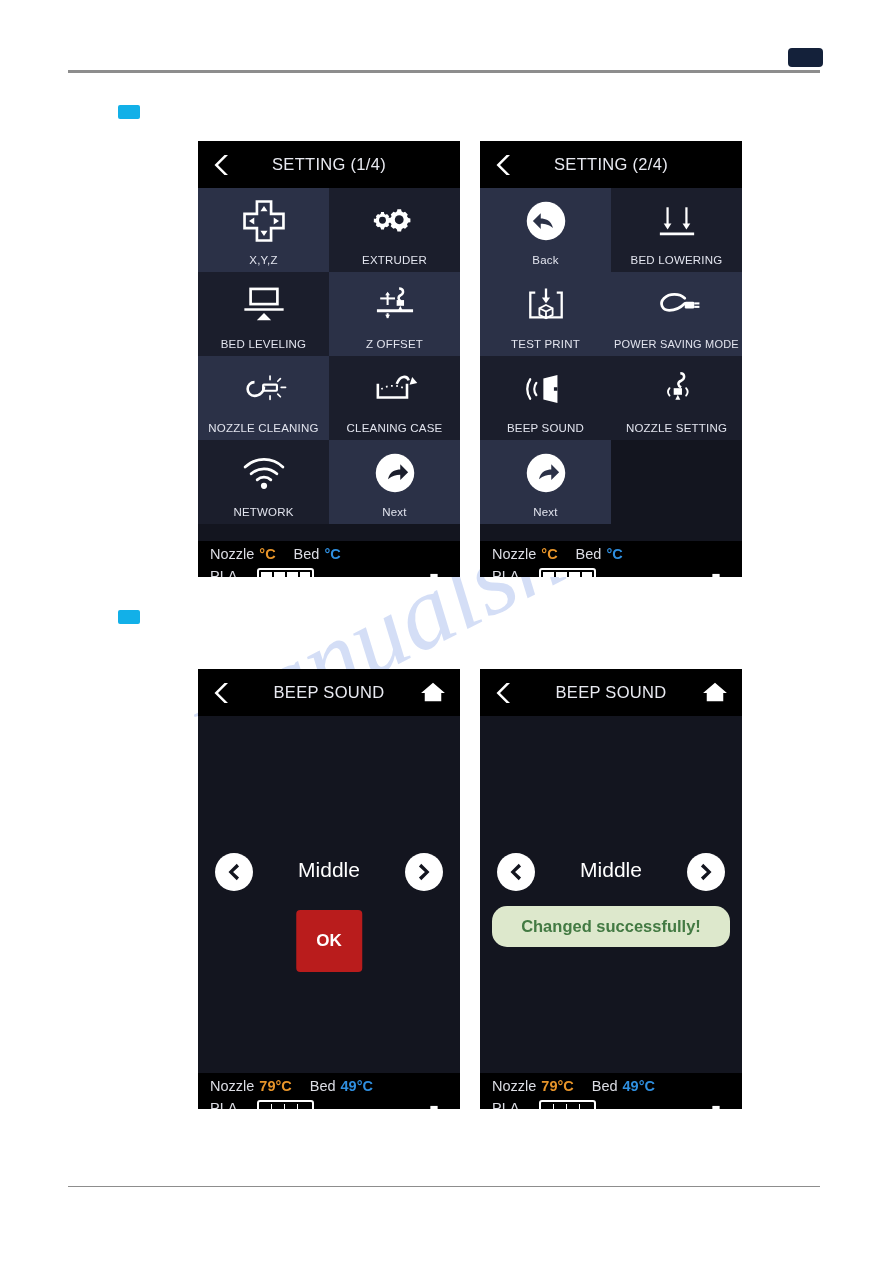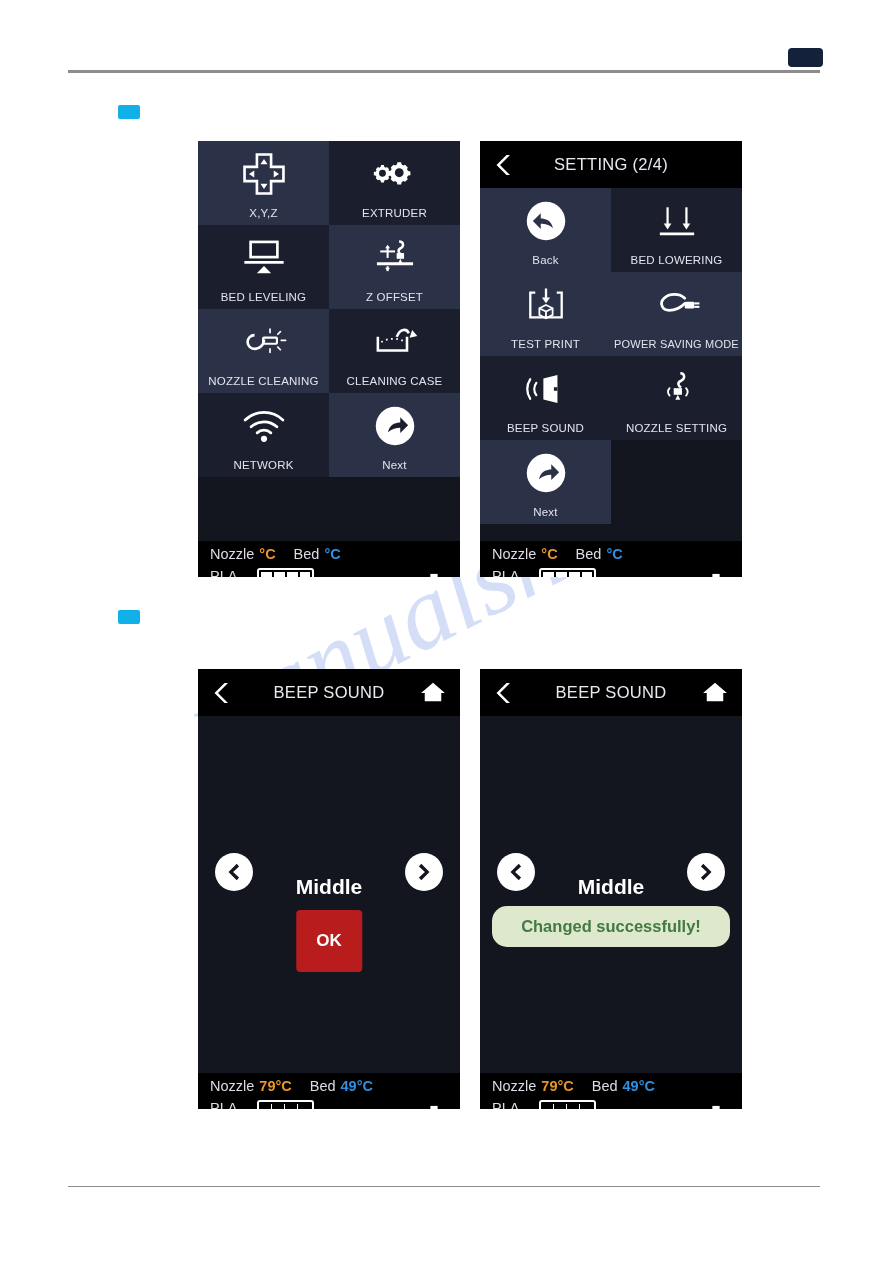--- a/index.html
+++ b/index.html
@@ -129,21 +129,21 @@
   .arrow-btn {
     position:absolute; top:137px;
     width:38px; height:38px; border-radius:50%;
     background:#ffffff; display:flex; align-items:center; justify-content:center;
   }
   .arrow-left  { left:17px; }
   .arrow-right { right:17px; }
   .beep-value {
     position:absolute; top:142px; left:0; width:100%;
     text-align:center; color:#ffffff;
-    font-size:21px; font-weight:bold;margin-top:17px;
+    font-size:21px; font-weight:normal;
   }
   .ok-btn {
     position:absolute; top:194px; left:50%; transform:translateX(-50%);
     background:#b91c1c; color:#ffffff;
     font-size:17px; font-weight:bold;
     padding:21px 20px; border-radius:4px;
     border:none;
   }
   .toast {
     position:absolute; top:190px; left:12px; right:12px;
@@ -163,20 +163,28 @@
 
 <div class="marker marker-1"></div>
 <div class="marker marker-2"></div>
 
 <div class="watermark">
   <span class="wm-a">manualshiv</span>
   <span class="wm-b">.com</span>
 </div>
 
 <div class="screen s1">
+  <div class="scr-header">
+    <span class="back-chevron">
+      <svg viewBox="0 0 20 24" width="20" height="24">
+          <path d="M16 2 L6 12 L16 22 L12.5 22 L2.5 12 L12.5 2 Z" fill="#fff"></path>
+        </svg>
+    </span>
+    <span class="scr-title">SETTING (1/4)</span>
+  </div>
   <div class="grid">
     <div class="tile light">
       <span class="tile-icon">
         <svg viewBox="0 0 52 52" width="46" height="46">
             <path d="M18 4h16v14h14v16H34v14H18V34H4V18h14z" fill="none" stroke="#fff" stroke-width="3"></path>
             <path d="M26 9l4 6h-8z M26 43l4-6h-8z M9 26l6-4v8z M43 26l-6-4v8z" fill="#fff"></path>
           </svg>
       </span>
       <span class="tile-label">X,Y,Z</span>
     </div>

